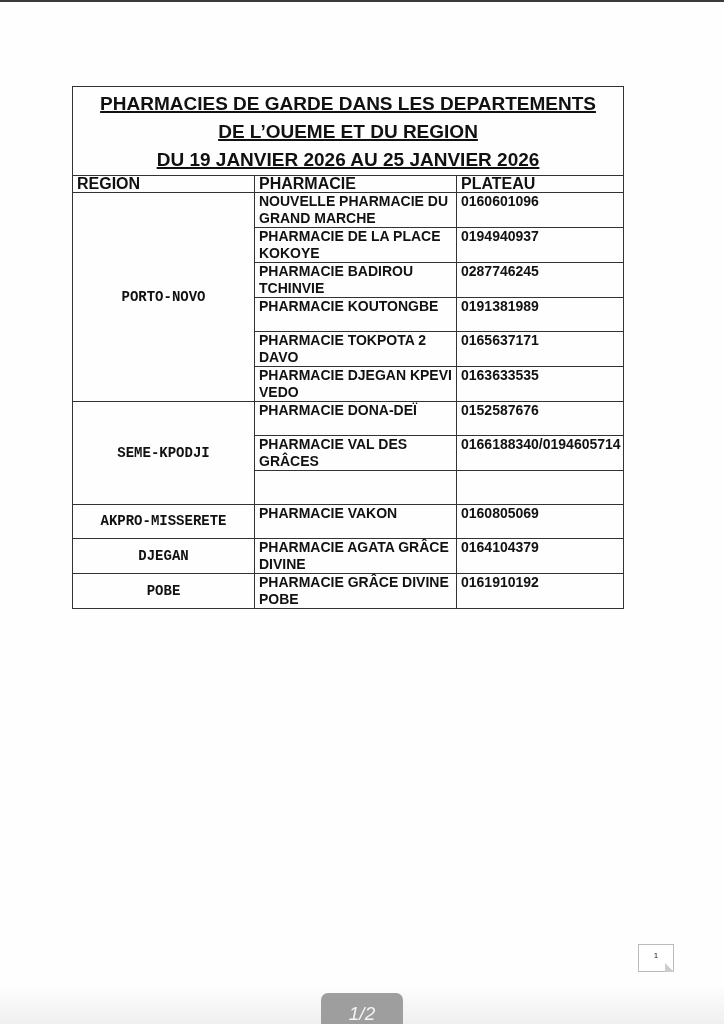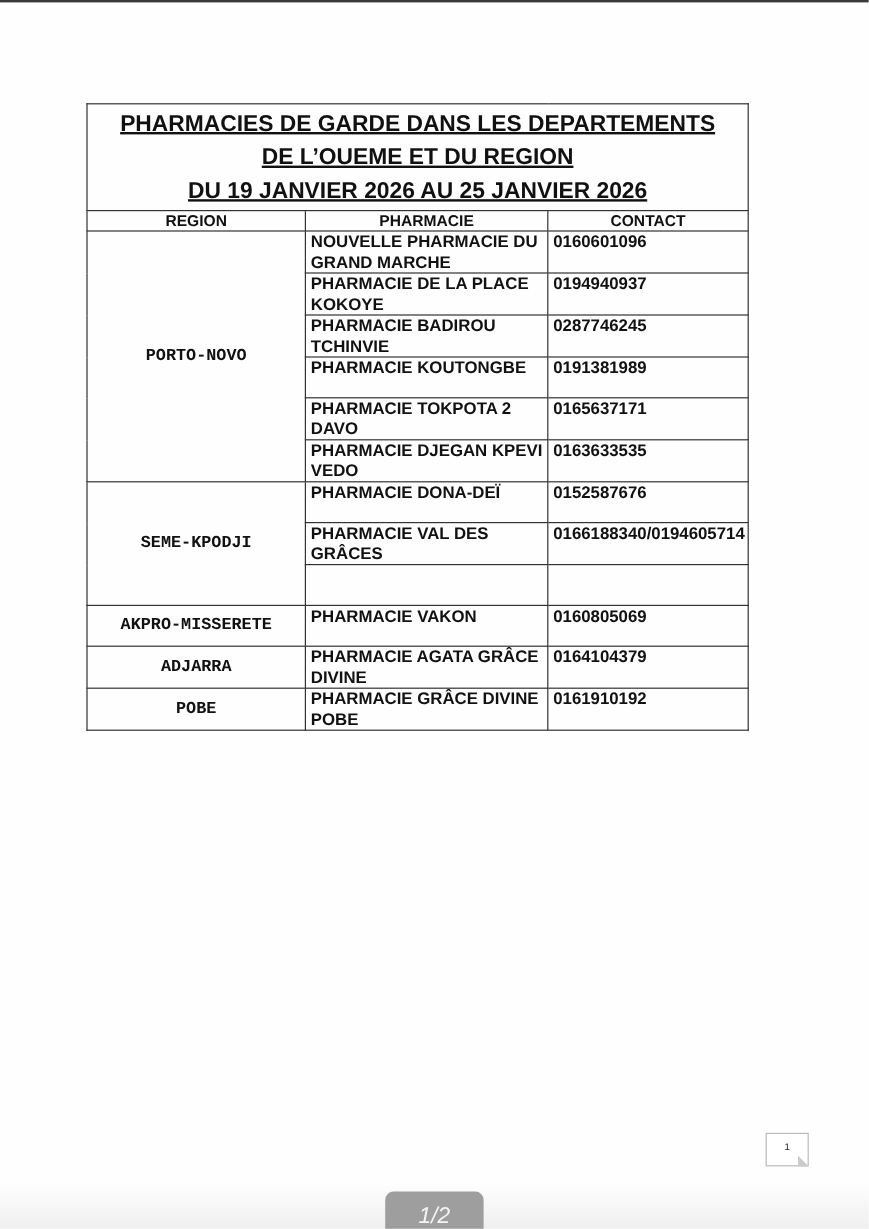--- a/index.html
+++ b/index.html
@@ -3,21 +3,21 @@
 <meta charset="utf-8">
 <style>
   html,body{margin:0;padding:0;}
   body{width:724px;height:1024px;background:#fefefe;position:relative;overflow:hidden;font-family:"Liberation Sans",sans-serif;}
   .topbar{position:absolute;left:0;top:0;width:724px;height:2px;background:#3a3a3a;}
   .doc{position:absolute;left:72px;top:86px;width:551px;}
   table{border-collapse:collapse;width:551px;table-layout:fixed;color:#111;}
   td,th{border:1.3px solid #333;font-weight:bold;font-size:14px;line-height:17px;vertical-align:top;padding:0 4px;}
   .title td{text-align:center;font-size:19px;line-height:28px;padding:2px 0 0 0;height:86px;vertical-align:middle;}
   .title span{text-decoration:underline;text-decoration-thickness:1.5px;display:block;}
-  th{font-size:13px;height:16px;line-height:16px;text-align:center;}
+  th{font-size:16px;height:16px;line-height:16px;text-align:left;}
   td.region{text-align:center;vertical-align:middle;font-family:Liberation Mono, monospace;}
   .r36{height:34px;}
   .footer-page{position:absolute;left:638px;top:944px;width:34px;height:26px;border:1px solid #bbb;background:#fff;font-size:8px;text-align:center;line-height:22px;color:#222;}
   .footer-page .fold{position:absolute;right:-1px;bottom:-1px;width:0;height:0;border-left:9px solid #ccc;border-top:9px solid transparent;}
   .bottomfade{position:absolute;left:0;top:985px;width:724px;height:39px;background:linear-gradient(#fefefe,#efefef);}
   .pager{position:absolute;left:321px;top:993px;width:82px;height:40px;background:#9e9e9e;border-radius:7px;color:#f4f4f4;font-size:19px;text-align:center;line-height:42px;font-style:italic;}
 </style>
 </head>
 <body>
 
@@ -34,21 +34,21 @@
         <tr class="title">
       <td colspan="3">
         <span>PHARMACIES DE GARDE DANS LES DEPARTEMENTS</span>
         <span>DE L’OUEME ET DU REGION</span>
         <span>DU 19 JANVIER 2026 AU 25 JANVIER 2026</span>
       </td>
     </tr>
     <tr>
       <th>REGION</th>
       <th>PHARMACIE</th>
-      <th>CONTACT</th>
+      <th>PLATEAU</th>
     </tr>
     </tbody>
       <tbody id="tbody">
         <tr class="r36">
           <td class="region" rowspan="6">PORTO-NOVO</td>
           <td>NOUVELLE PHARMACIE DU GRAND MARCHE</td>
           <td>0160601096</td>
         </tr>
         <tr class="r36">
           <td>PHARMACIE DE LA PLACE KOKOYE</td>
@@ -82,21 +82,21 @@
         <tr class="r36">
           <td></td>
           <td></td>
         </tr>
         <tr class="r36">
           <td class="region" rowspan="1">AKPRO-MISSERETE</td>
           <td>PHARMACIE VAKON</td>
           <td>0160805069</td>
         </tr>
         <tr class="r36">
-          <td class="region" rowspan="1">ADJARRA</td>
+          <td class="region" rowspan="1">DJEGAN</td>
           <td>PHARMACIE AGATA GRÂCE DIVINE</td>
           <td>0164104379</td>
         </tr>
         <tr class="r36">
           <td class="region" rowspan="1">POBE</td>
           <td>PHARMACIE GRÂCE DIVINE POBE</td>
           <td>0161910192</td>
         </tr>
       </tbody>
   </table>

